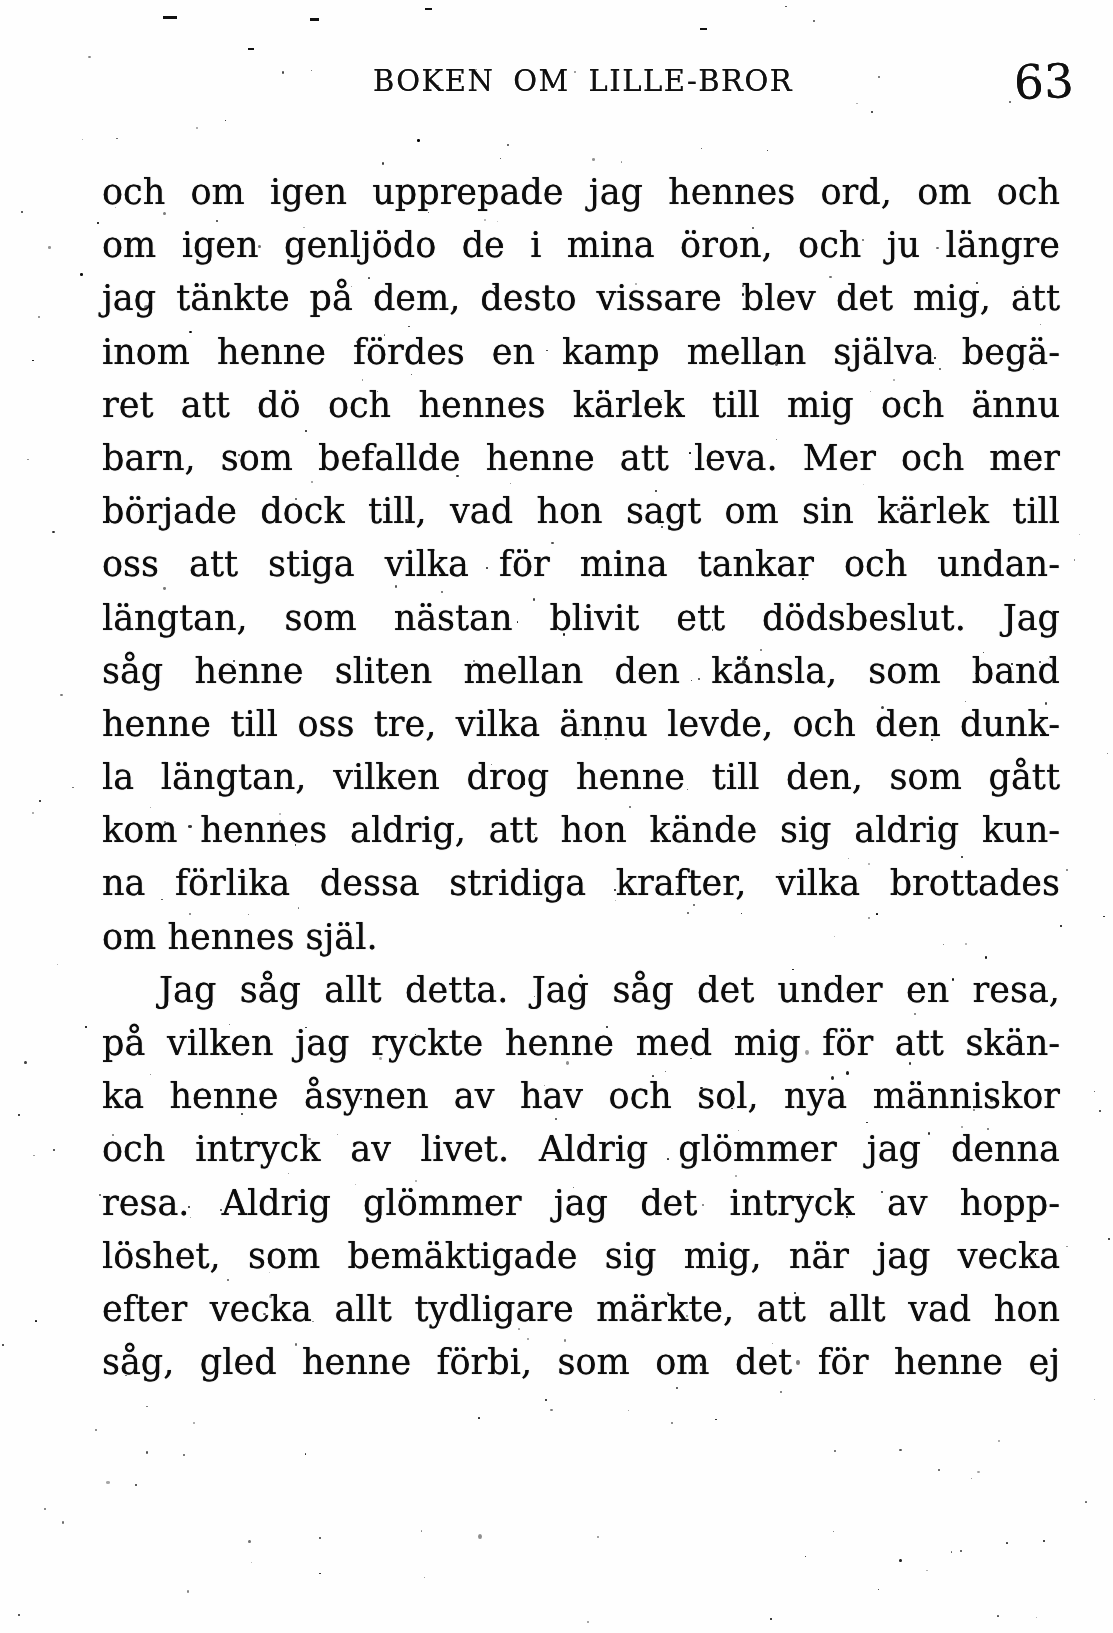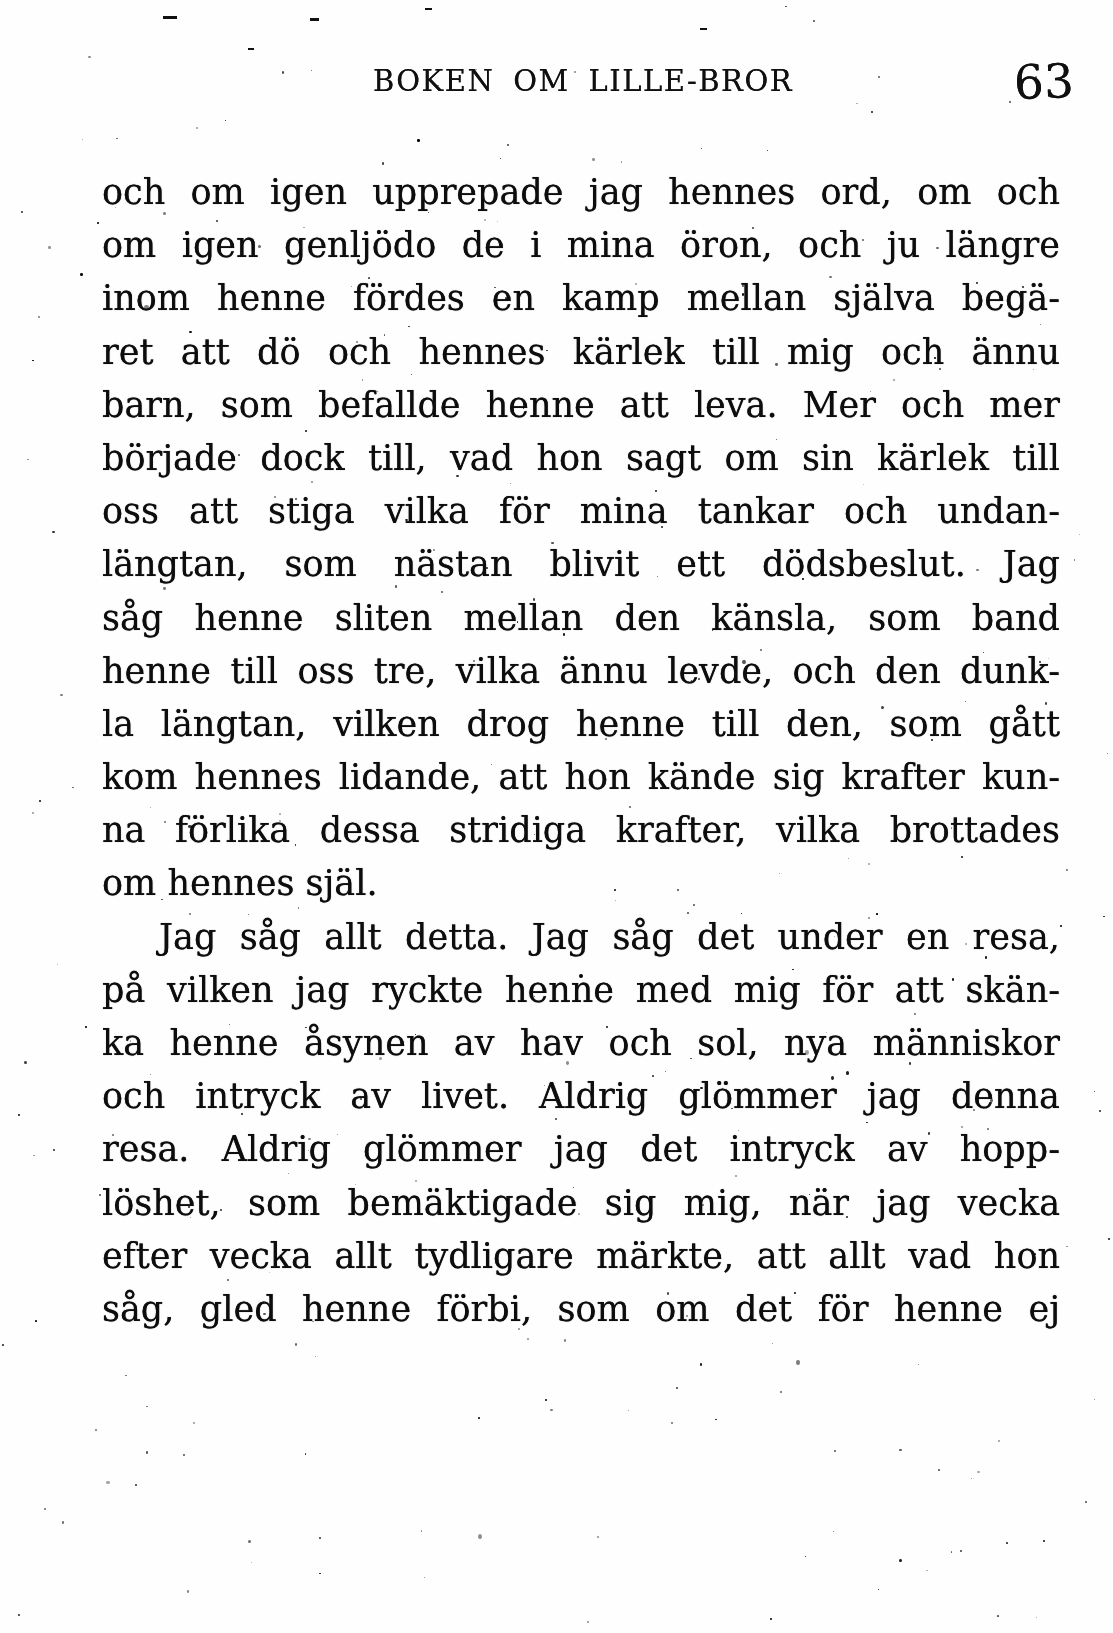--- a/index.html
+++ b/index.html
@@ -82,30 +82,31 @@
 
 <div class="page">
 
   <div class="running-title">BOKEN OM LILLE-BROR</div>
 
   <div class="page-number">63</div>
 
   <div class="body-text">
     <div class="line">och om igen upprepade jag hennes ord, om och</div>
     <div class="line">om igen genljödo de i mina öron, och ju längre</div>
+    <div class="line">jag tänkte på dem, desto vissare blev det mig, att</div>
     <div class="line">inom henne fördes en kamp mellan själva begä-</div>
     <div class="line">ret att dö och hennes kärlek till mig och ännu</div>
     <div class="line">barn, som befallde henne att leva. Mer och mer</div>
     <div class="line">började dock till, vad hon sagt om sin kärlek till</div>
     <div class="line">oss att stiga vilka för mina tankar och undan-</div>
     <div class="line">längtan, som nästan blivit ett dödsbeslut. Jag</div>
     <div class="line">såg henne sliten mellan den känsla, som band</div>
     <div class="line">henne till oss tre, vilka ännu levde, och den dunk-</div>
     <div class="line">la längtan, vilken drog henne till den, som gått</div>
-    <div class="line">kom hennes lidande, att hon kände sig krafter kun-</div>
+    <div class="line">kom hennes aldrig, att hon kände sig aldrig kun-</div>
     <div class="line">na förlika dessa stridiga krafter, vilka brottades</div>
     <div class="line para-end">om hennes själ.</div>
     <div class="line indent">Jag såg allt detta. Jag såg det under en resa,</div>
     <div class="line">på vilken jag ryckte henne med mig för att skän-</div>
     <div class="line">ka henne åsynen av hav och sol, nya människor</div>
     <div class="line">och intryck av livet. Aldrig glömmer jag denna</div>
     <div class="line">resa. Aldrig glömmer jag det intryck av hopp-</div>
     <div class="line">löshet, som bemäktigade sig mig, när jag vecka</div>
     <div class="line">efter vecka allt tydligare märkte, att allt vad hon</div>
     <div class="line">såg, gled henne förbi, som om det för henne ej</div>

